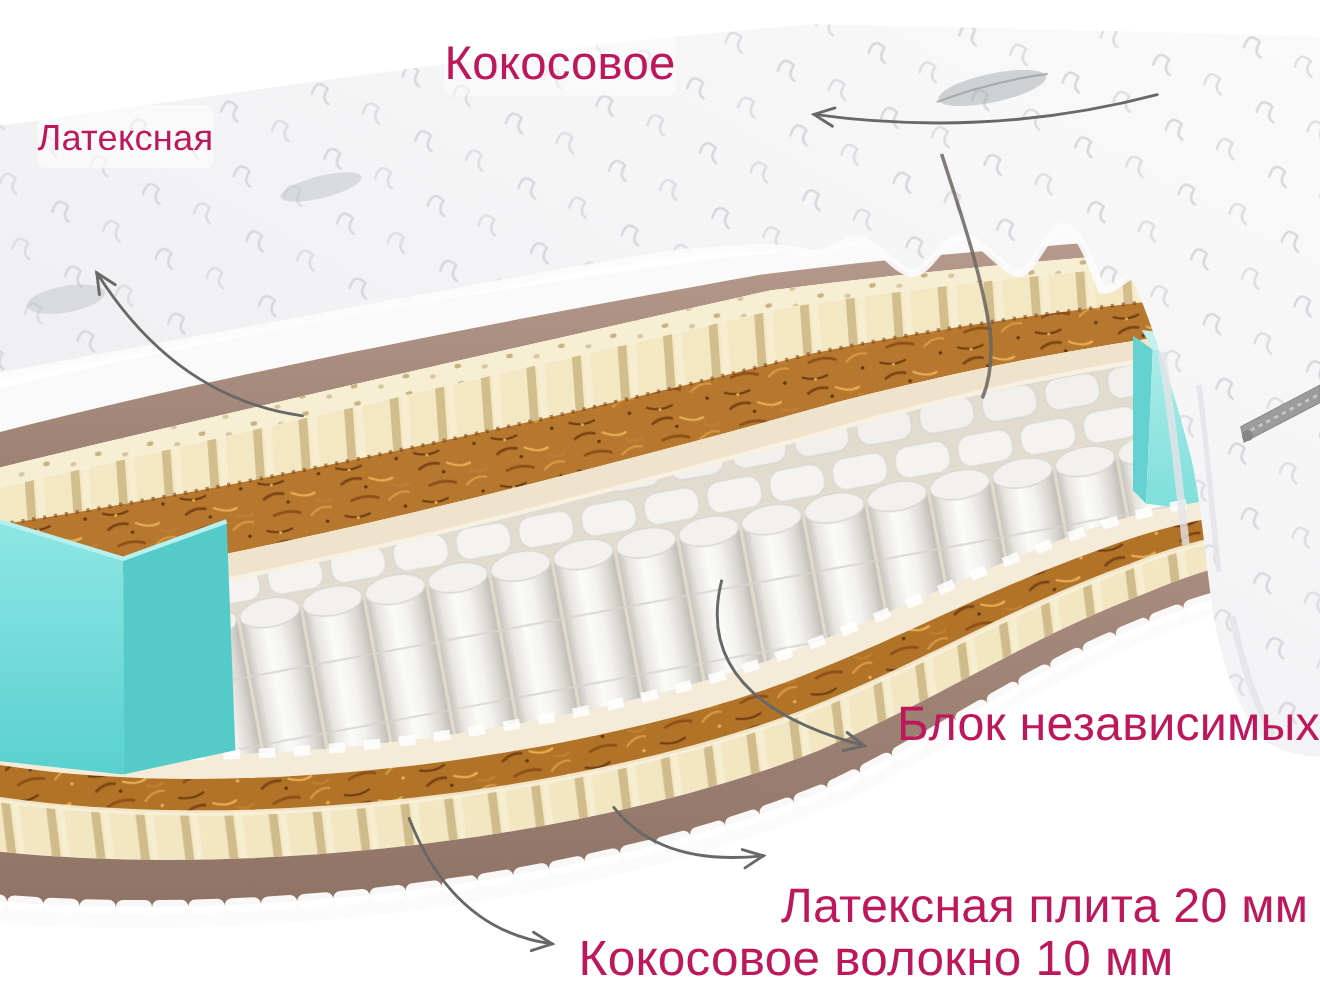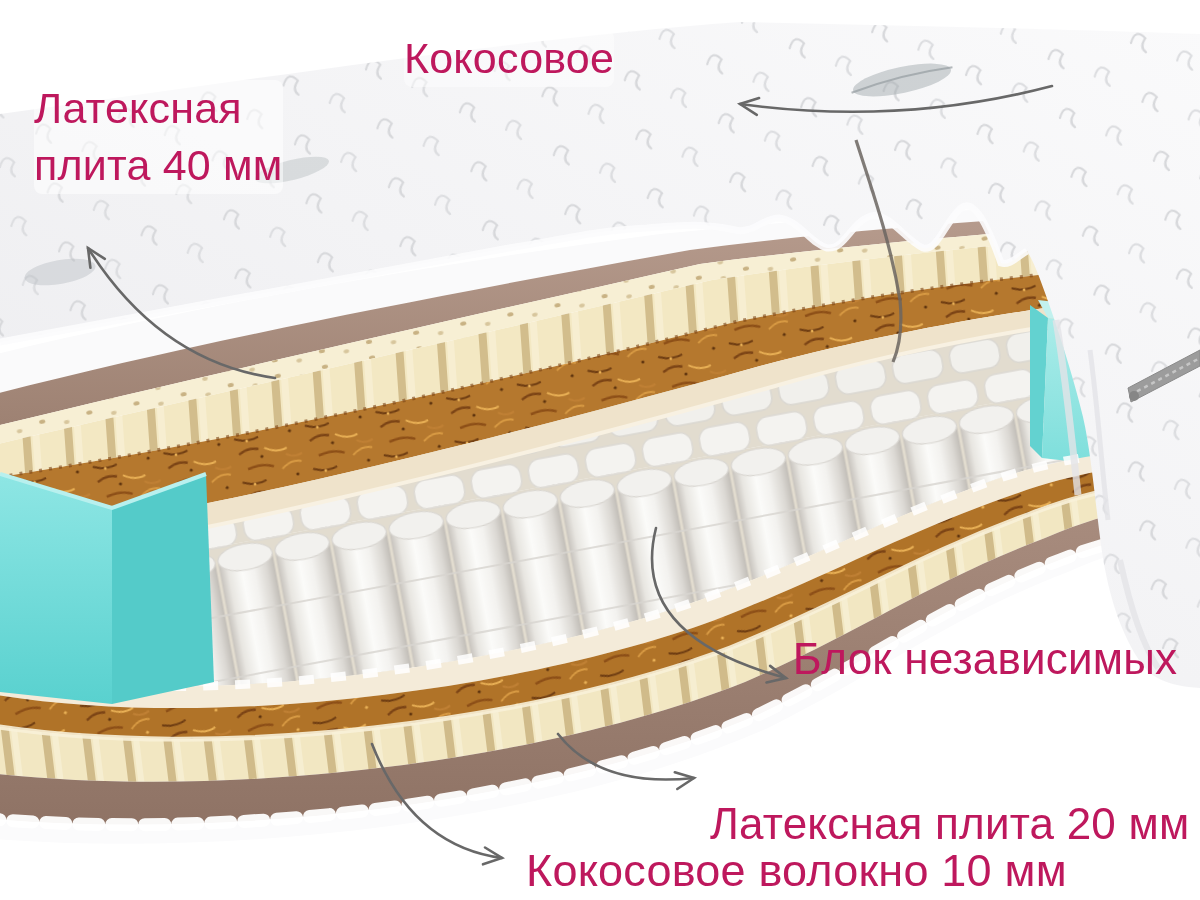--- a/index.html
+++ b/index.html
@@ -2,23 +2,23 @@
 <html><head>
 <meta charset="utf-8">
 <style>
   html,body{margin:0;padding:0;background:#ffffff;}
   #stage{position:relative;width:1200px;height:900px;background:#ffffff;overflow:hidden;
          font-family:"Liberation Sans","DejaVu Sans",sans-serif;}
   #scene{position:absolute;left:0;top:0;}
   .callout{position:absolute;color:#be185d;font-weight:300;letter-spacing:.2px;line-height:57px;
            white-space:nowrap;}
   .callout .ln{display:block;}
-  #label-latex-top{left:34px;top:80px;font-size:43px;background:rgba(255,255,255,.55);border-radius:8px;}
+  #label-latex-top{left:34px;top:96px;font-size:33px;background:rgba(255,255,255,.55);border-radius:8px;}
   #label-coconut-top{left:404px;top:30px;font-size:43px;background:rgba(255,255,255,.45);border-radius:8px;}
-  #label-springs{left:770px;top:630px;width:430px;text-align:center;font-size:44px;}
+  #label-springs{left:770px;top:630px;width:430px;text-align:right;font-size:44px;}
   #label-latex-bottom{left:710px;top:795px;font-size:44px;}
   #label-coconut-bottom{left:526px;top:842px;font-size:45px;}
 </style>
 </head>
 <body>
 
 <div id="stage">
 
 <svg id="scene" width="1200" height="900" viewBox="0 0 1200 900">
   <defs>
@@ -201,21 +201,20 @@
     </g>
     <g>
       <path d="M372,744 Q412,846 502,858"></path>
       <path d="M483.0,864.3 L502,858 L485.0,847.5"></path>
     </g>
   </g>
 </svg>
 
 <div class="callout" id="label-latex-top">
   <span class="ln">Латексная</span>
-  <span class="ln">плита 40 мм</span>
 </div>
 
 <div class="callout" id="label-coconut-top">
   <span class="ln">Кокосовое</span>
 </div>
 
 <div class="callout" id="label-springs">
   <span class="ln">Блок независимых</span>
 </div>
 

